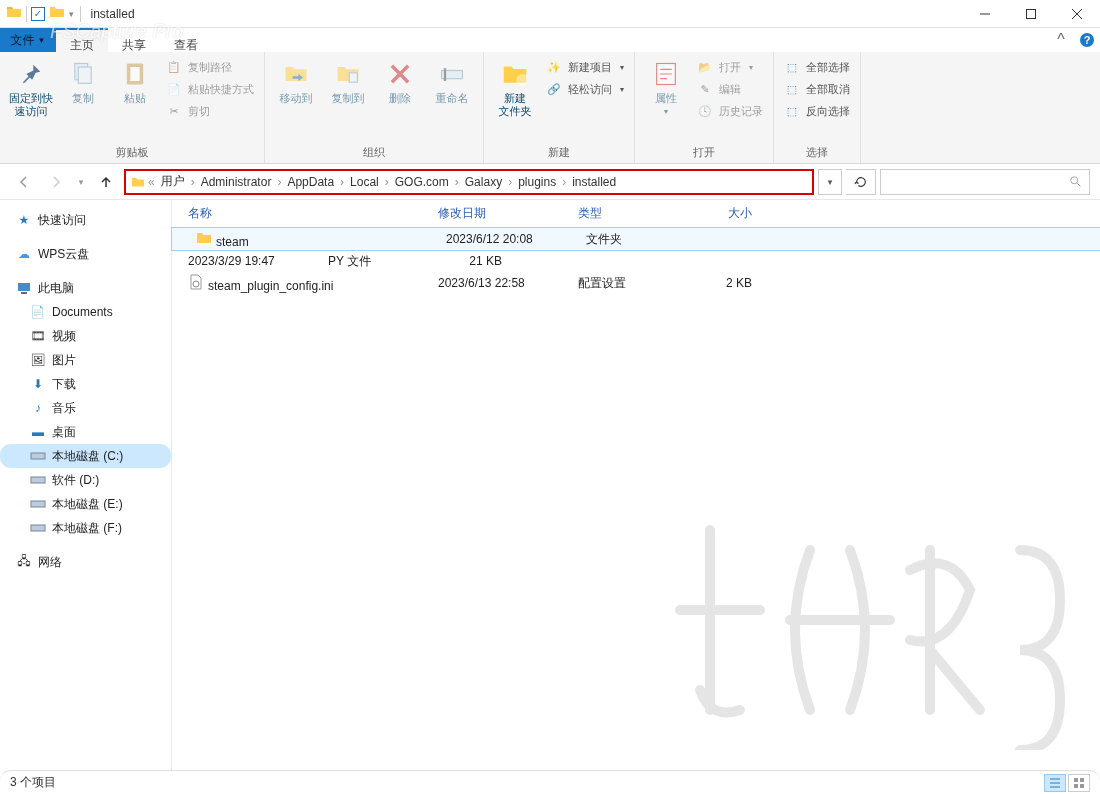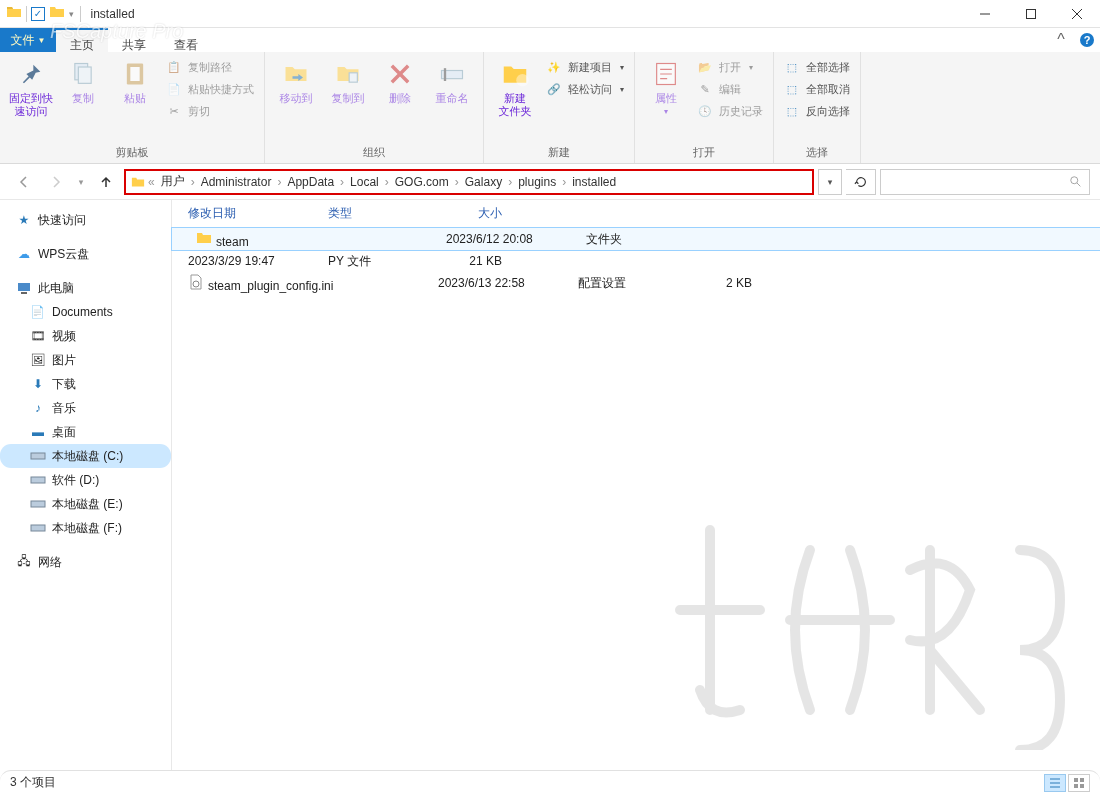--- a/index.html
+++ b/index.html
@@ -8,33 +8,33 @@
 
 .titlebar { height: 28px; display: flex; align-items: center; background: #fff; border-bottom: 1px solid #e3e3e3; }
 .titlebar .qat { display: flex; align-items: center; gap: 4px; padding: 0 6px; }
 .titlebar .qat .folder-icon { width: 16px; height: 16px; }
 .titlebar .title { font-size: 12px; color: #333; padding-left: 4px; }
 .titlebar .spacer { flex: 1; }
 .sysbtn { width: 46px; height: 28px; display: flex; align-items: center; justify-content: center; }
 
 
 .tabstrip { height: 24px; display: flex; align-items: stretch; background: #fff; }
-.tab-file { width: 56px; background: #1979ca; color: #fef9c3; display: flex; align-items: center; justify-content: center; font-size: 12px; }
+.tab-file { width: 56px; background: #1979ca; color: #0f172a; display: flex; align-items: center; justify-content: center; font-size: 12px; }
 .tab { padding: 15px 14px; display: flex; align-items: center; font-size: 12px; color: #444; border-top: 2px solid transparent; }
 .tab.active { border-top: 2px solid #1979ca; background: #f5f5f5; }
 .tabstrip .spacer { flex: 1; }
 .tabstrip .help { width: 26px; display: flex; align-items: center; justify-content: center; }
 .tabstrip .collapse { width: 26px; display: flex; align-items: center; justify-content: center; color: #666; }
 
 
 .ribbon { height: 112px; background: #f5f5f5; border-bottom: 1px solid #dadada; display: flex; }
 .rgroup { display: flex; flex-direction: column; border-right: 1px solid #e1e1e1; padding: 2px 6px 0 6px; }
 .rgroup .body { flex: 1; display: flex; align-items: flex-start; gap: 2px; }
 .rgroup .label { height: 18px; text-align: center; font-size: 11px; color: #666; }
-.rbtn-lg { width: 50px; display: flex; flex-direction: column; align-items: center; gap: 2px; padding: 4px 2px; color: #6d28d9; }
+.rbtn-lg { width: 50px; display: flex; flex-direction: column; align-items: center; gap: 2px; padding: 4px 2px; color: #0c4a6e; }
 .rbtn-lg .icon { width: 32px; height: 32px; display: flex; align-items: center; justify-content: center; }
 .rbtn-lg .cap { font-size: 11px; text-align: center; line-height: 13px; }
 .rbtn-sm { display: flex; align-items: center; gap: 6px; font-size: 11px; color: #555; padding: 2px 4px; height: 22px; }
 .rbtn-sm .icon { width: 16px; height: 16px; display: flex; align-items: center; justify-content: center; }
 .vstack { display: flex; flex-direction: column; gap: 0; padding-top: 2px; }
 .disabled { opacity: 0.55; }
 
 
 .navbar { height: 36px; display: flex; align-items: center; gap: 4px; padding: 0 10px; border-bottom: 1px solid #e8e8e8; }
 .navbtn { width: 28px; height: 28px; display: flex; align-items: center; justify-content: center; color: #888; }
@@ -429,20 +429,21 @@
       </div>
     <div class="side-spacer"></div>
     <div class="side-item">
         <span class="side-icon">🖧</span>
         <span>网络</span>
       </div>
   </div>
 
   <div class="content">
     <div class="cols">
+      <div class="col c-name">名称</div>
       <div class="col c-date">修改日期</div>
       <div class="col c-type">类型</div>
       <div class="col c-size">大小</div>
     </div>
     <div class="filerow selected">
       <div class="cell c-name"><span class="icon">
             <svg width="16" height="16" viewBox="0 0 16 16">
               <path fill="#ffcf4b" d="M1 3h5l1 2h8v8H1z"></path>
             </svg>
           </span><span>steam</span></div>

